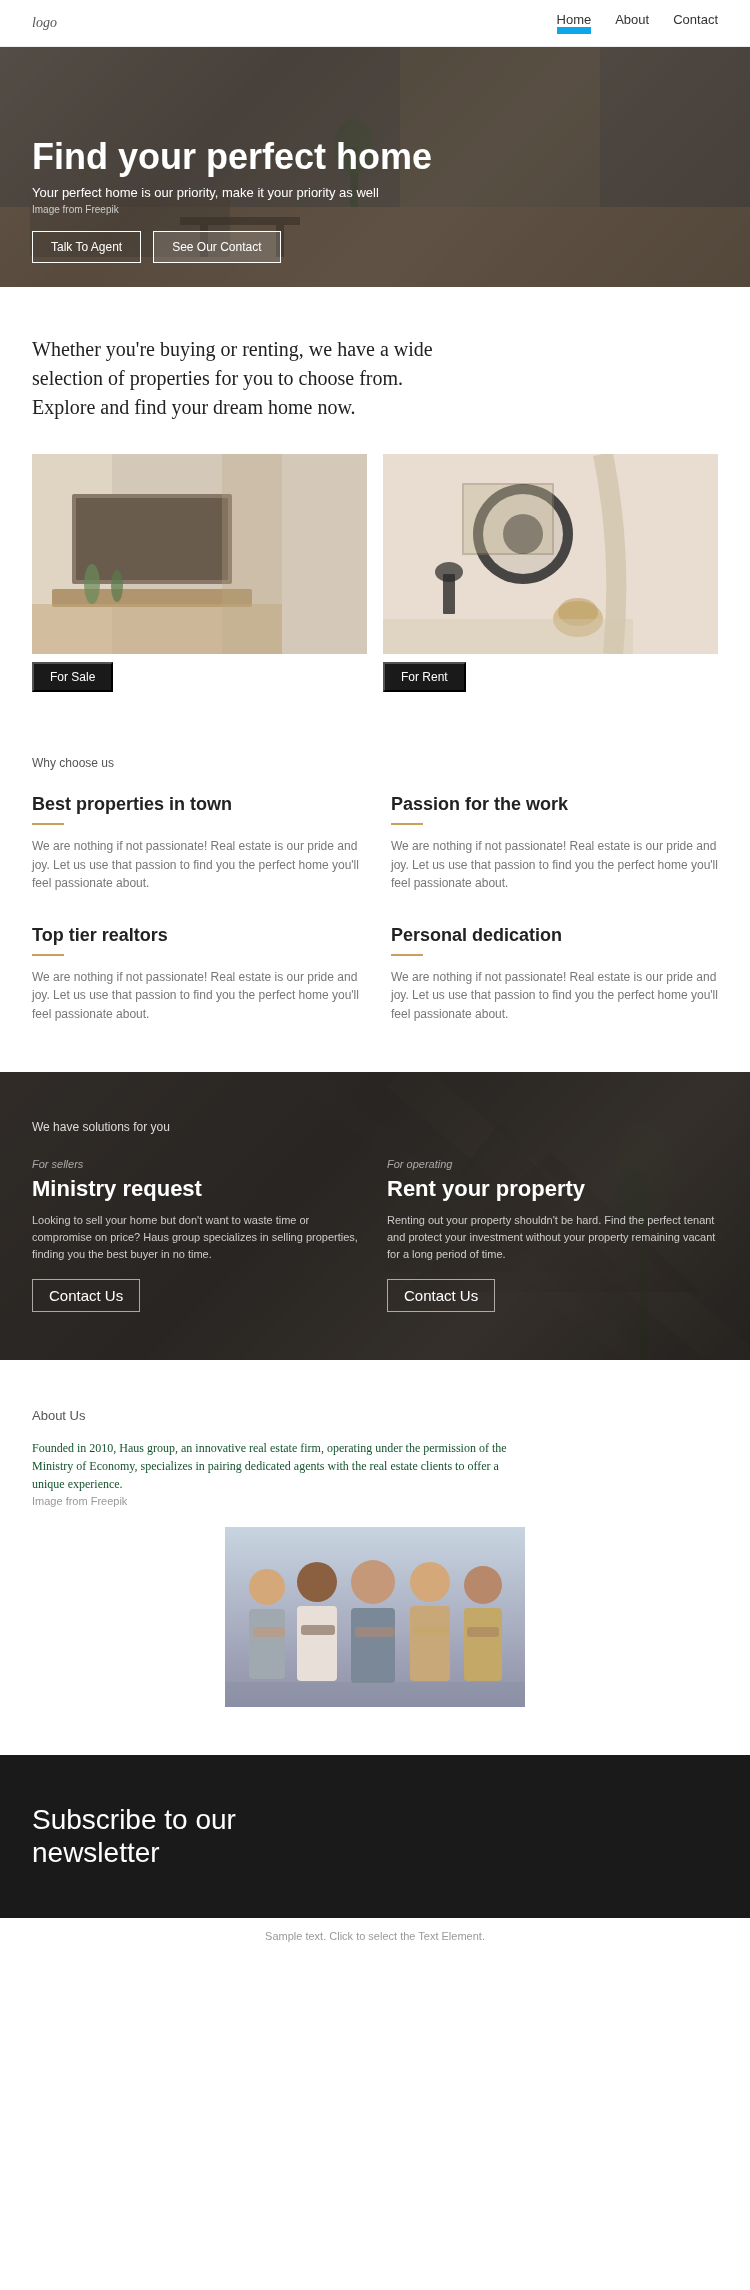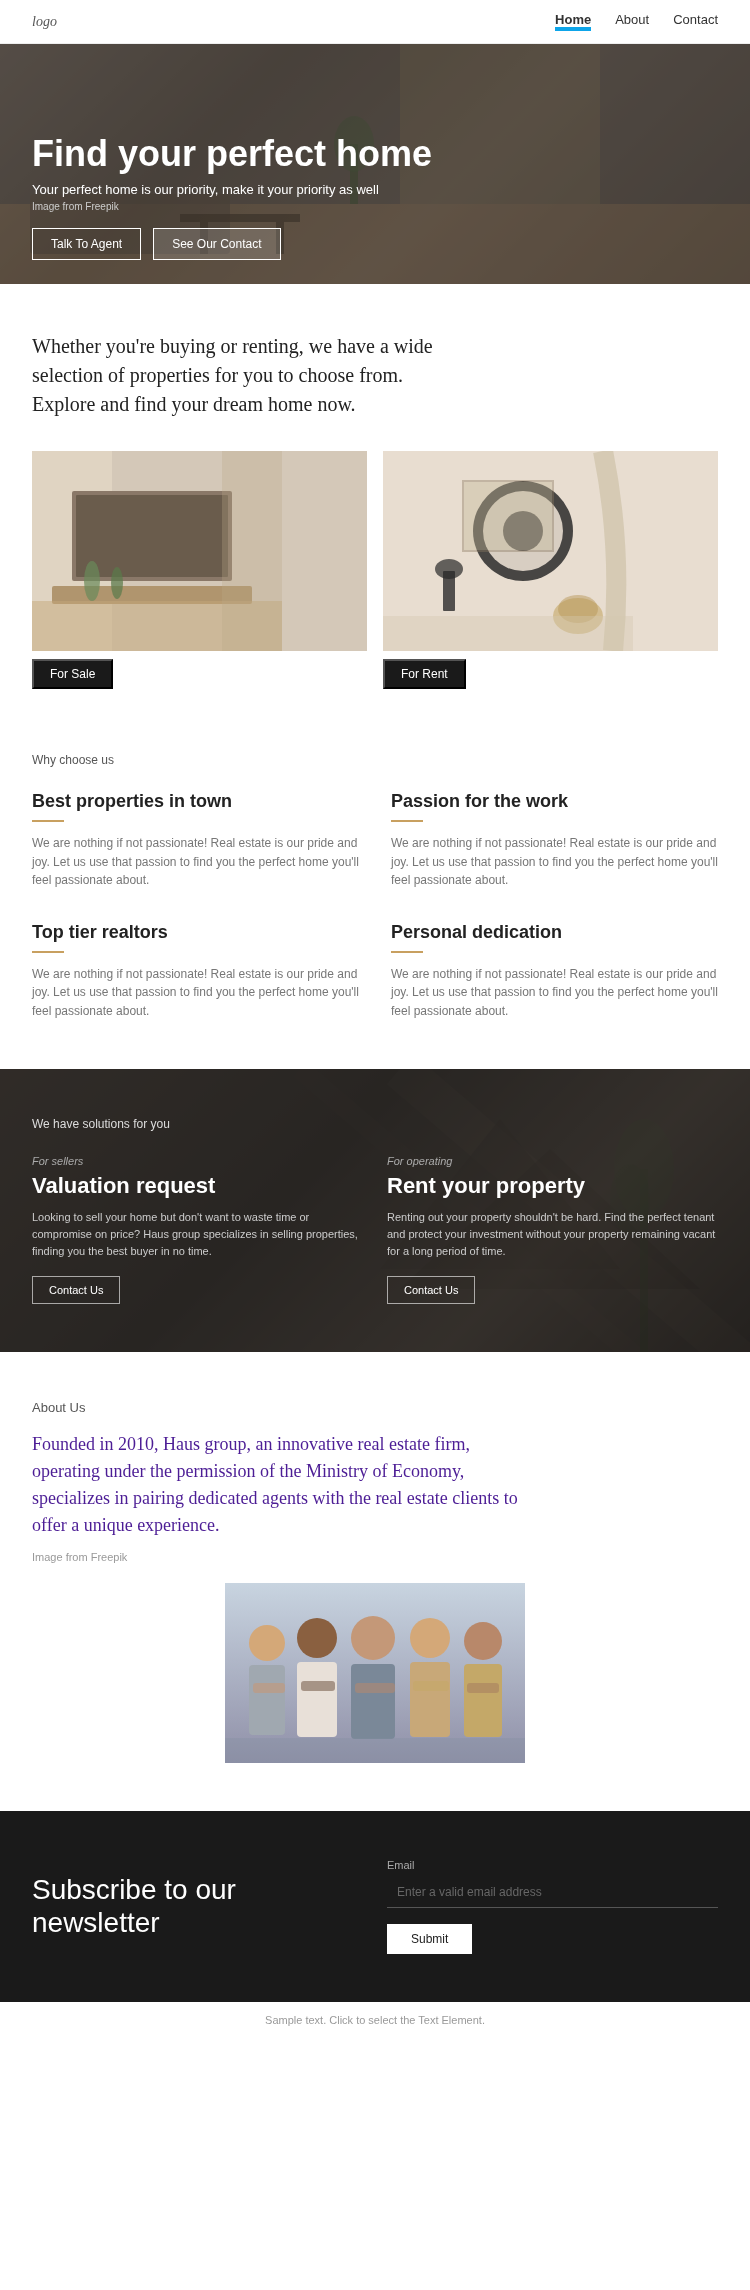--- a/index.html
+++ b/index.html
@@ -9,21 +9,21 @@
     nav {
       display: flex; align-items: center; justify-content: space-between;
       padding: 12px 32px; background: #fff; border-bottom: 1px solid #eee;
       position: relative; z-index: 10;
     }
     .nav-logo { font-size: 14px; color: #555; font-style: italic; }
     .nav-links { display: flex; gap: 24px; }
     .nav-links a {
       text-decoration: none; font-size: 13px; color: #333; font-family: sans-serif;
     }
-    .nav-links a.active { border-bottom: 4px solid #0ea5e9; font-weight: bold; }
+    .nav-links a.active { border-bottom: 7px solid #0ea5e9; }
 
     
     .hero {
       position: relative; height: 240px; background: #6b6560;
       overflow: hidden; display: flex; align-items: flex-end;
     }
     .hero-bg {
       position: absolute; inset: 0;
       background: linear-gradient(135deg, #8a7e74 0%, #5a5248 30%, #7a6e64 60%, #4a4540 100%);
     }
@@ -117,32 +117,32 @@
     .solution-title {
       font-size: 22px; font-weight: bold; color: #fff; margin-bottom: 10px;
       font-family: sans-serif;
     }
     .solution-desc {
       font-size: 11px; color: #ccc; line-height: 1.55; margin-bottom: 16px;
       font-family: sans-serif;
     }
     .btn-contact-outline {
       padding: 7px 16px; border: 1.5px solid rgba(255,255,255,0.6);
-      background: transparent; color: #fff; font-size: 11px;
+      background: transparent; color: #fff; font-size: 15px;
       cursor: pointer; font-family: sans-serif;
     }
 
     
     .about-section { padding: 48px 32px; }
     .about-label {
       font-size: 13px; color: #555; margin-bottom: 16px;
       font-family: sans-serif;
     }
     .about-text {
-      font-size: 18px; line-height: 1.5; color: #4c1d95; margin-bottom: 12px;
+      font-size: 12px; line-height: 1.5; color: #14532d; margin-bottom: 2px;
       max-width: 500px;
     }
     .about-credit {
       font-size: 11px; color: #999; margin-bottom: 20px;
       font-family: sans-serif;
     }
     .about-img-container {
       display: flex; justify-content: center;
     }
     .about-img {
@@ -337,21 +337,21 @@
       <ellipse cx="644" cy="100" rx="30" ry="50" fill="#4a6a3a" opacity="0.4"></ellipse>
       <ellipse cx="630" cy="130" rx="20" ry="35" fill="#3a5a2a" opacity="0.3"></ellipse>
     </svg>
   </div>
   <div class="solutions-overlay"></div>
   <div class="solutions-content">
     <p class="solutions-label">We have solutions for you</p>
     <div class="solutions-grid">
       <div class="solution-item">
         <p class="solution-tag">For sellers</p>
-        <h2 class="solution-title">Valuation request</h2>
+        <h2 class="solution-title">Ministry request</h2>
         <p class="solution-desc">Looking to sell your home but don't want to waste time or compromise on price? Haus group specializes in selling properties, finding you the best buyer in no time.</p>
         <button class="btn-contact-outline">Contact Us</button>
       </div>
       <div class="solution-item">
         <p class="solution-tag">For operating</p>
         <h2 class="solution-title">Rent your property</h2>
         <p class="solution-desc">Renting out your property shouldn't be hard. Find the perfect tenant and protect your investment without your property remaining vacant for a long period of time.</p>
         <button class="btn-contact-outline">Contact Us</button>
       </div>
     </div>
@@ -402,22 +402,17 @@
         <rect x="0" y="155" width="300" height="25" fill="#8090a0" opacity="0.3"></rect>
       </svg>
     </div>
   </div>
 </section>
 
 <section class="newsletter-section">
   <div>
     <h2 class="newsletter-title">Subscribe to our newsletter</h2>
   </div>
-  <div class="newsletter-form">
-    <label class="newsletter-label">Email</label>
-    <input class="newsletter-input" type="email" placeholder="Enter a valid email address" style="">
-    <button class="btn-submit">Submit</button>
-  </div>
 </section>
 
 <div class="footer-text">
   <span>Sample text. Click to select the Text Element.</span>
 </div>
 
 </body></html>

